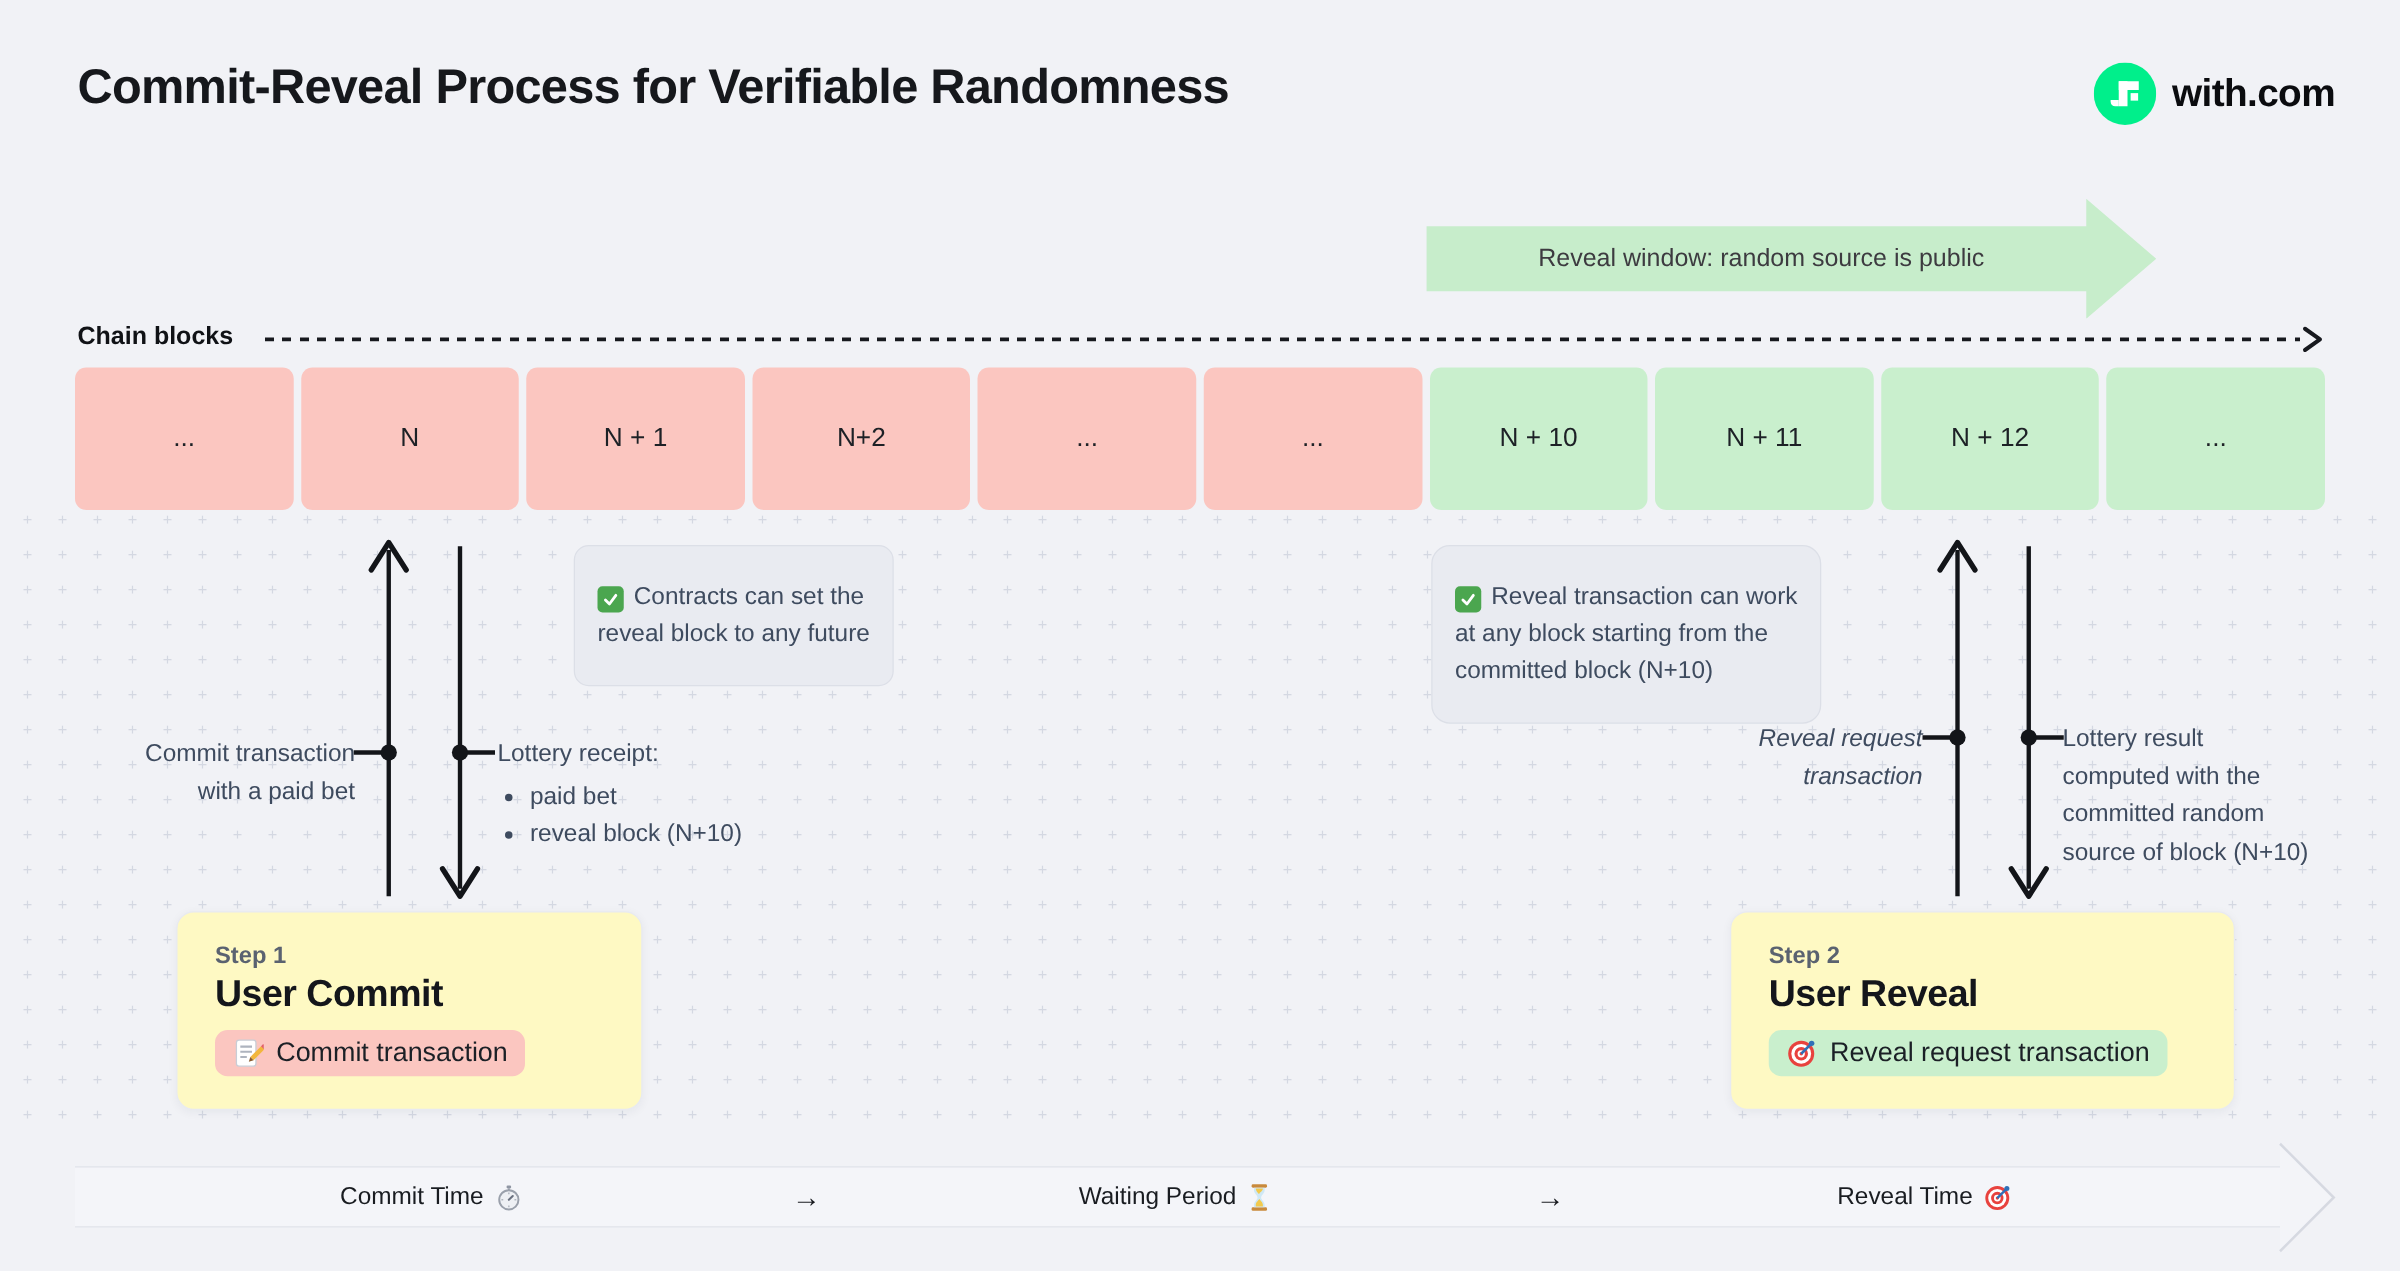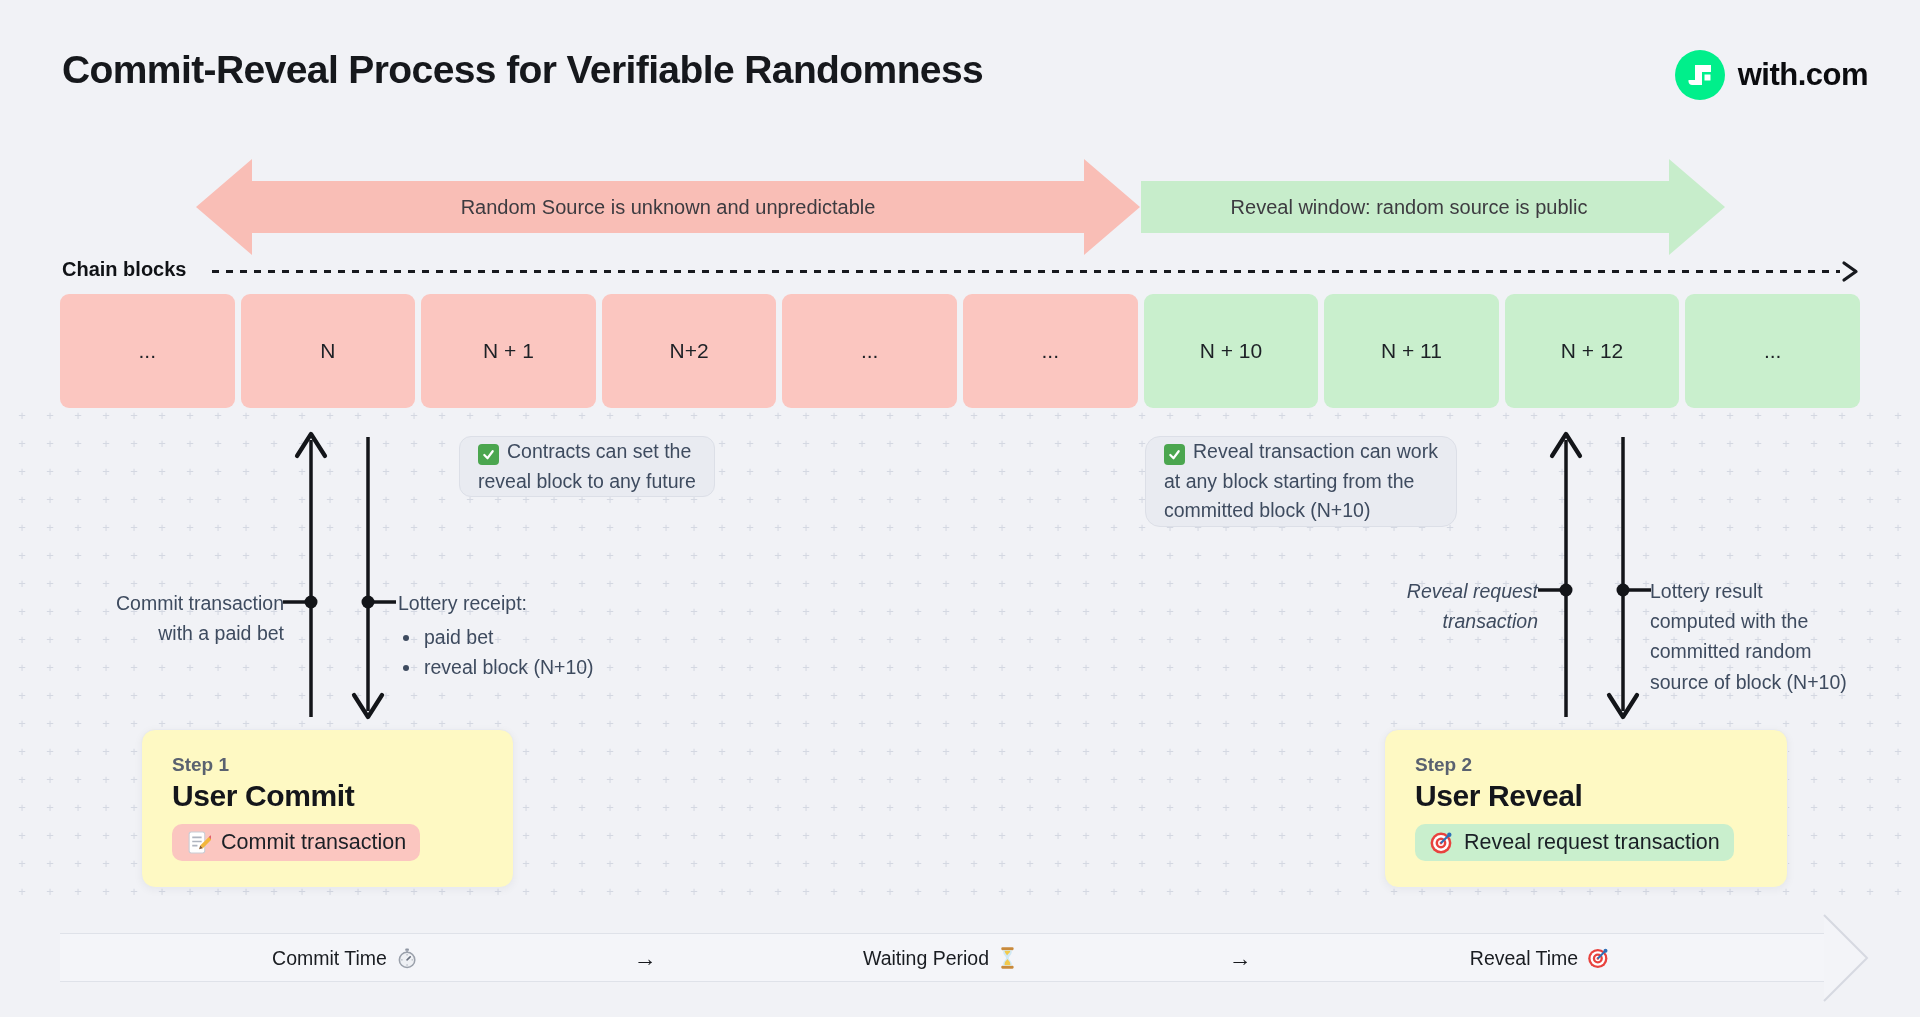--- a/index.html
+++ b/index.html
@@ -49,21 +49,21 @@
   .block {
     flex:1; border-radius:9px; display:flex; align-items:center; justify-content:center;
     font-size:21px; color:#1d2126;
   }
   .block.commit { background:#fbc6c0; }
   .block.reveal { background:#c9efcd; }
 
   
   .note {
     position:absolute; background:#e9ebf1; border:1px solid #dcdfe7; border-radius:12px;
-    padding:0 18px; font-size:19.5px; line-height:1.52; color:#3e4b5f;
+    padding:26px 18px; font-size:19.5px; line-height:1.52; color:#3e4b5f;
   }
   .note-commit { left:459px; top:436px; }
   .note-reveal { left:1145px; top:436px;border-radius:15px; }
   .check {
     display:inline-flex; align-items:center; justify-content:center;
     width:21px; height:21px; border-radius:4px; background:#4ba64f;
     margin-right:8px; vertical-align:-3px;
   }
 
   
@@ -123,23 +123,20 @@
           <rect x="20" y="15" width="16" height="7"></rect>
           <rect x="20" y="15" width="7" height="20"></rect>
           <rect x="29.5" y="24.5" width="6" height="6"></rect>
           <path d="M20 35c0 0-1.2 0-2.8 0-2.2 0-3.7-1.6-3.7-3.7V30h6.5v5z"></path>
         </g>
       </svg>
     </span>
     <span class="brand-name">with.com</span>
   </div>
 
-  <div class="banner banner-pink">
-    <span>Random Source is unknown and unpredictable</span>
-  </div>
   <div class="banner banner-green">
     <span>Reveal window: random source is public</span>
   </div>
 
   <div class="chain-label">Chain blocks</div>
   <div class="chain-dots"></div>
   <span class="chain-arrow">
     <svg width="24" height="24" viewBox="0 0 24 24">
         <path d="M6 3 L18 11.5 L6 20" stroke="#17191e" stroke-width="3.2" fill="none" stroke-linecap="round" stroke-linejoin="round"></path>
       </svg>

